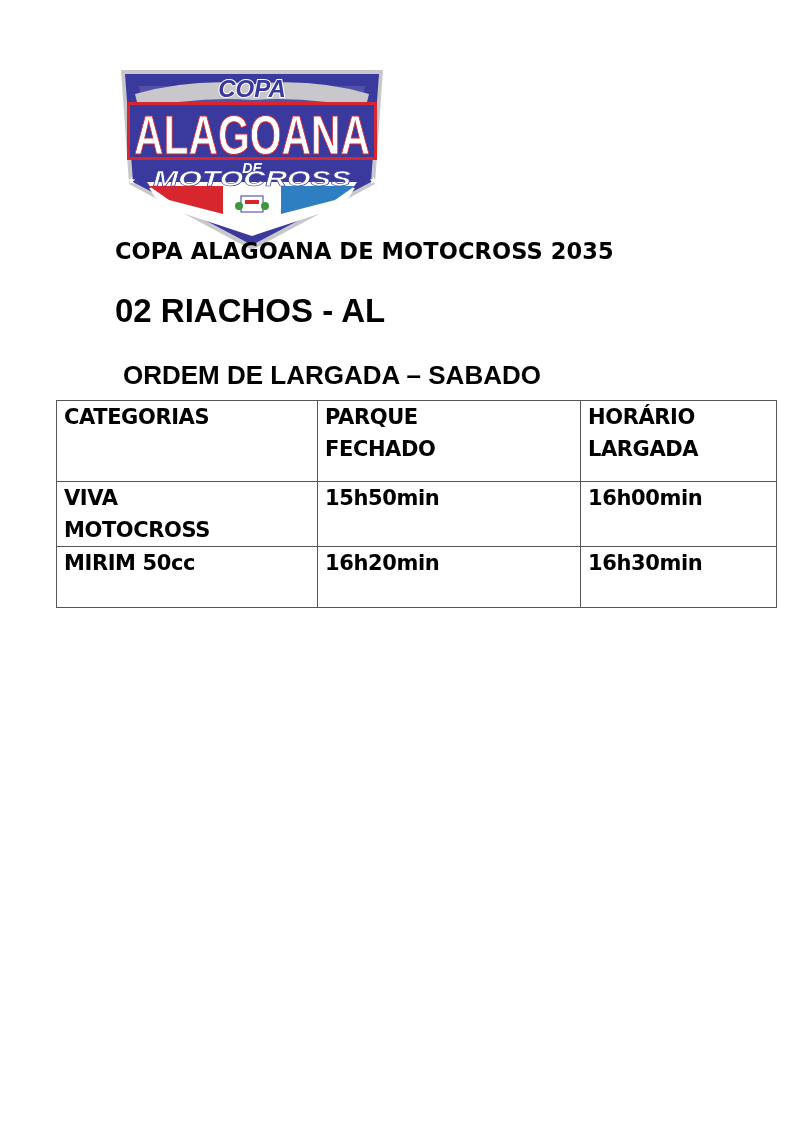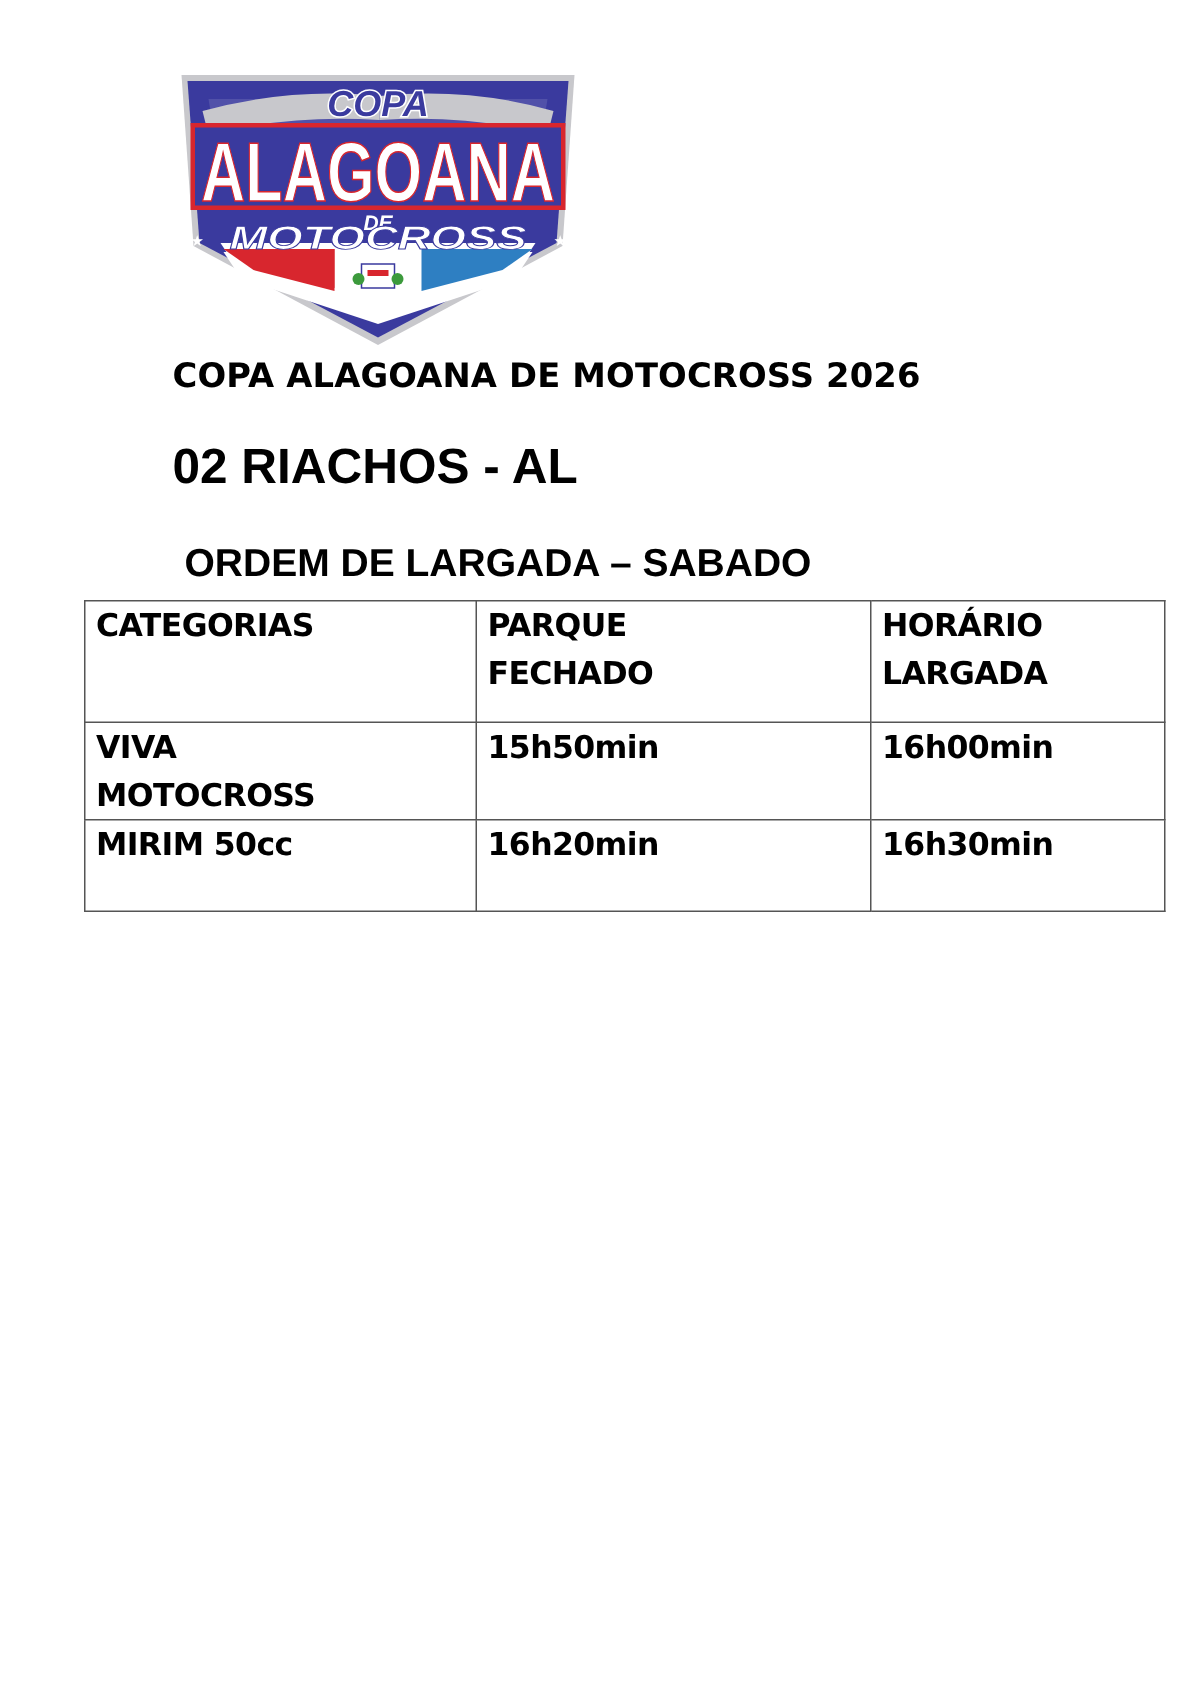--- a/index.html
+++ b/index.html
@@ -11,21 +11,21 @@
       width: 800px;
       height: 1131px;
       position: relative;
       overflow: hidden;
       font-family: "DejaVu Sans", sans-serif;
       color: #000;
     }
     .logo {
       position: absolute;
       left: 113px;
-      top: 44px;
+      top: 64px;
       width: 278px;
       height: 188px;
     }
     .logo svg { width: 100%; height: 100%; display: block; }
     .title-line {
       position: absolute;
       font-weight: bold;
       white-space: nowrap;
       color: #000;
     }
@@ -109,21 +109,21 @@
 
     <text x="139" y="109" text-anchor="middle" font-family="Liberation Sans, sans-serif" font-weight="bold" font-style="italic" font-size="14" fill="#ffffff">DE</text>
 
     <text x="14" y="120" font-size="10" fill="#ffffff">★</text>
     <text x="256" y="120" font-size="10" fill="#ffffff">★</text>
 
     <text x="139" y="122" text-anchor="middle" font-family="Liberation Sans, sans-serif" font-weight="bold" font-style="italic" font-size="22" textLength="198" lengthAdjust="spacingAndGlyphs" fill="#ffffff" stroke="#3a3a9e" stroke-width="0.6">MOTOCROSS</text>
   </svg>
 </div>
 
-<div class="title-line title-1">COPA ALAGOANA DE MOTOCROSS 2026</div>
+<div class="title-line title-1">COPA ALAGOANA DE MOTOCROSS 2035</div>
 <div class="title-line title-2">02 RIACHOS - AL</div>
 <div class="title-line title-3">ORDEM DE LARGADA – SABADO</div>
 
 <table class="schedule">
   <colgroup>
     <col class="c1">
       <col class="c2">
       <col class="c3">
   </colgroup>
   <tbody>

